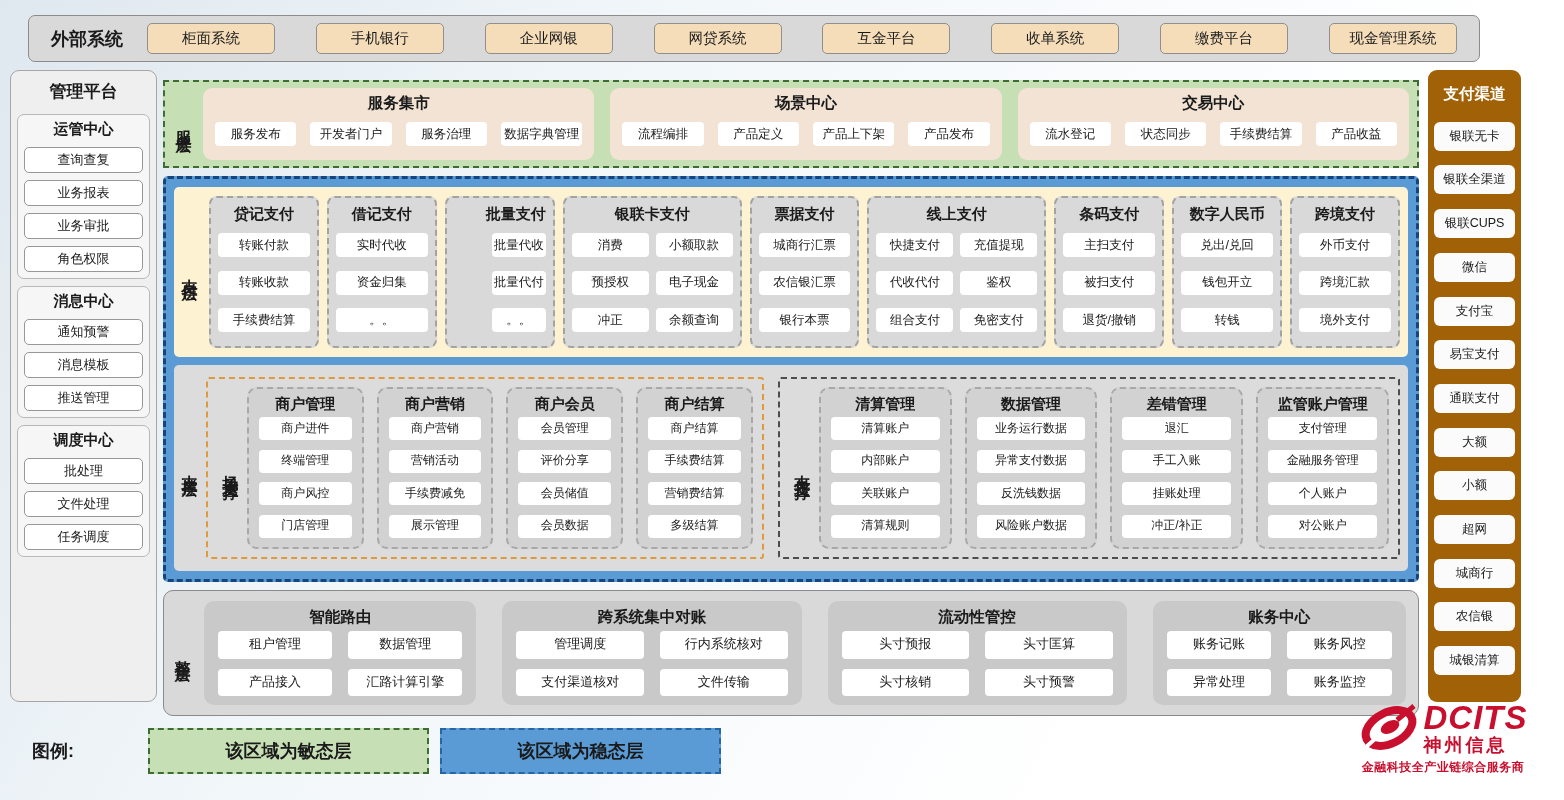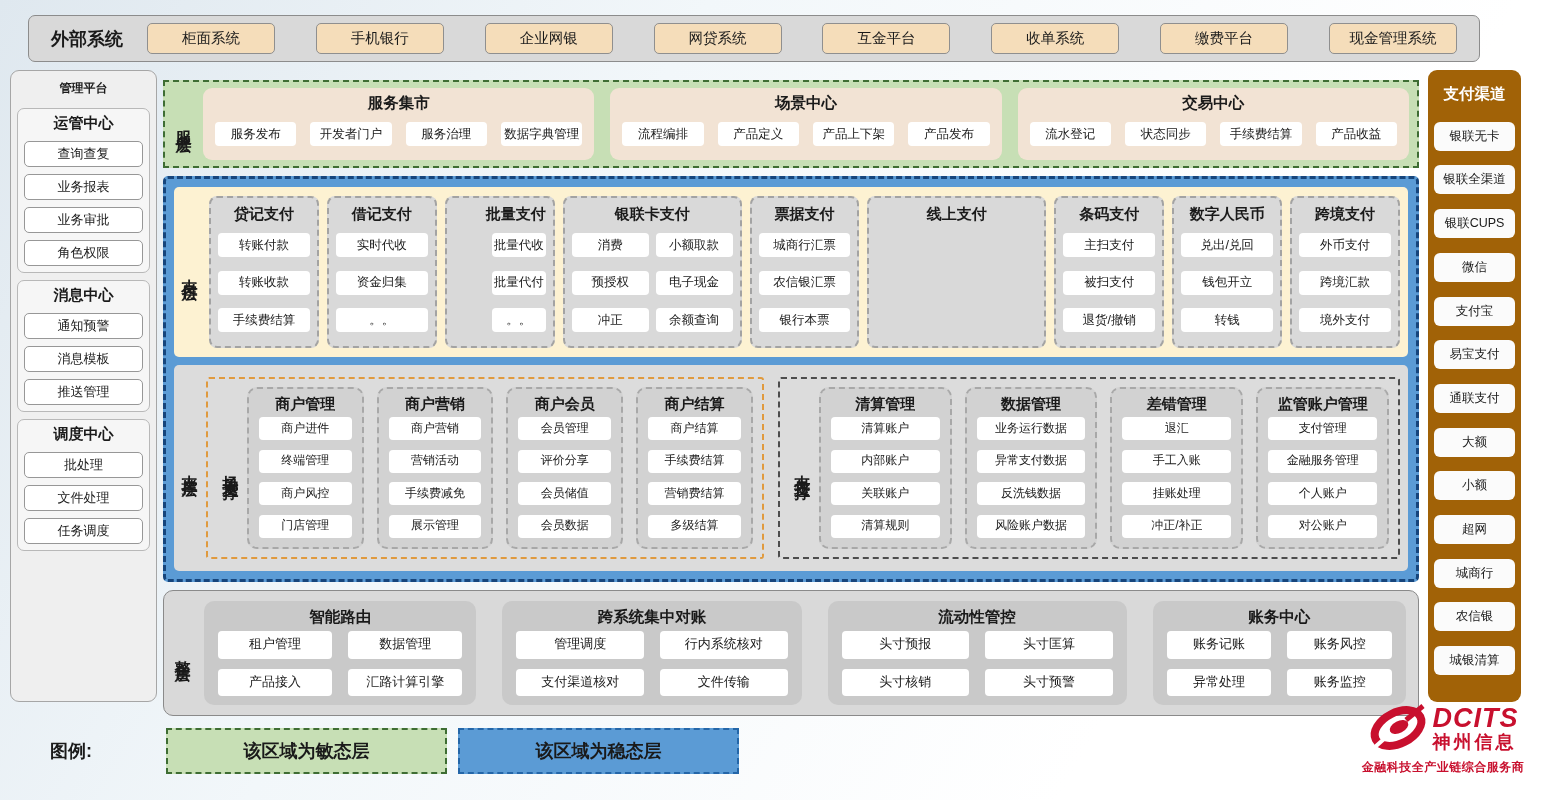--- a/index.html
+++ b/index.html
@@ -24,21 +24,21 @@
     border-radius:5px; display:flex; align-items:center; justify-content:center;
     font-size:14.5px;
   }
 
   
   #mgmt{
     position:absolute; left:10px; top:70px; width:147px; height:632px;
     background:#efefef; border:1px solid #a6a6a6; border-radius:9px;
     padding:4px 6px; display:flex; flex-direction:column;
   }
-  .mg-title{ font-weight:bold; font-size:12px; text-align:center; padding:5px 0 4px; }
+  .mg-title{ font-weight:bold; font-size:17px; text-align:center; padding:5px 0 4px; }
   .mg-group{
     background:#f6f6f6; border:1px solid #b8b8b8; border-radius:7px;
     padding:2px 5px 6px; margin-top:7px;
   }
   .mg-group-title{ font-weight:bold; font-size:15px; text-align:center; padding:3px 0 1px; }
   .mg-btn{
     background:#ffffff; border:1px solid #979797; border-radius:5px;
     font-size:13px; text-align:center; padding:3px 0; margin:7px 1px 0;
   }
 
@@ -137,34 +137,34 @@
     display:flex; flex-direction:column;
   }
   .ch-title{ color:#ffffff; font-weight:bold; font-size:15.5px; text-align:center; padding:6px 0 2px; }
   .ch-list{ flex:1; display:flex; flex-direction:column; justify-content:space-evenly; }
   .ch-btn{
     background:#fbfbfb; border-radius:6px; font-size:12.5px; text-align:center;
     padding:6px 0; white-space:nowrap;
   }
 
   
-  #legend{ position:absolute; left:50px; top:728px; height:46px; display:flex; align-items:center; }
+  #legend{ position:absolute; left:32px; top:728px; height:46px; display:flex; align-items:center; }
   .legend-label{ font-weight:bold; font-size:18px; margin-right:74px; }
   .legend-box{
     width:281px; height:46px; display:flex; align-items:center; justify-content:center;
     font-weight:bold; font-size:18px; margin-right:11px;
   }
   .legend-box.agile{ border:2px dashed #3e6d33; }
   .legend-box.stable{ border:2px dashed #2466a8; }
 
   
   #logo{ position:absolute; right:16px; top:700px; width:210px; }
   .logo-row{ display:flex; align-items:center; justify-content:center; gap:5px; }
   .logo-texts{ display:flex; flex-direction:column; line-height:1.05; }
-  .logo-brand{ font-weight:bold; font-style:italic; font-size:27px; letter-spacing:1px;text-align:center; }
+  .logo-brand{ font-weight:bold; font-style:italic; font-size:33px; letter-spacing:1px;text-align:center; }
   .logo-name{ font-weight:bold; font-size:18px; letter-spacing:3px; }
   .logo-tagline{ font-weight:bold; font-size:12px; text-align:center; margin-top:3px; letter-spacing:0.5px; white-space:nowrap; }
 </style>
 </head>
 <body>
 
 <div id="page">
 
   <div id="external-bar">
     <div class="ext-label">外部系统</div>
@@ -282,20 +282,28 @@
             <div class="pay-cat" style="flex: 1 1 0px;">
               <div class="cat-title">票据支付</div>
               <div class="cat-items">
                 <div class="wbtn">城商行汇票</div>
                 <div class="wbtn">农信银汇票</div>
                 <div class="wbtn">银行本票</div>
               </div>
             </div>
             <div class="pay-cat" style="flex: 1.75 1 0px;">
               <div class="cat-title">线上支付</div>
+              <div class="cat-items two">
+                <div class="wbtn">快捷支付</div>
+                <div class="wbtn">充值提现</div>
+                <div class="wbtn">代收代付</div>
+                <div class="wbtn">鉴权</div>
+                <div class="wbtn">组合支付</div>
+                <div class="wbtn">免密支付</div>
+              </div>
             </div>
             <div class="pay-cat" style="flex: 1 1 0px;">
               <div class="cat-title">条码支付</div>
               <div class="cat-items">
                 <div class="wbtn">主扫支付</div>
                 <div class="wbtn">被扫支付</div>
                 <div class="wbtn">退货/撤销</div>
               </div>
             </div>
             <div class="pay-cat" style="flex: 1 1 0px;">

